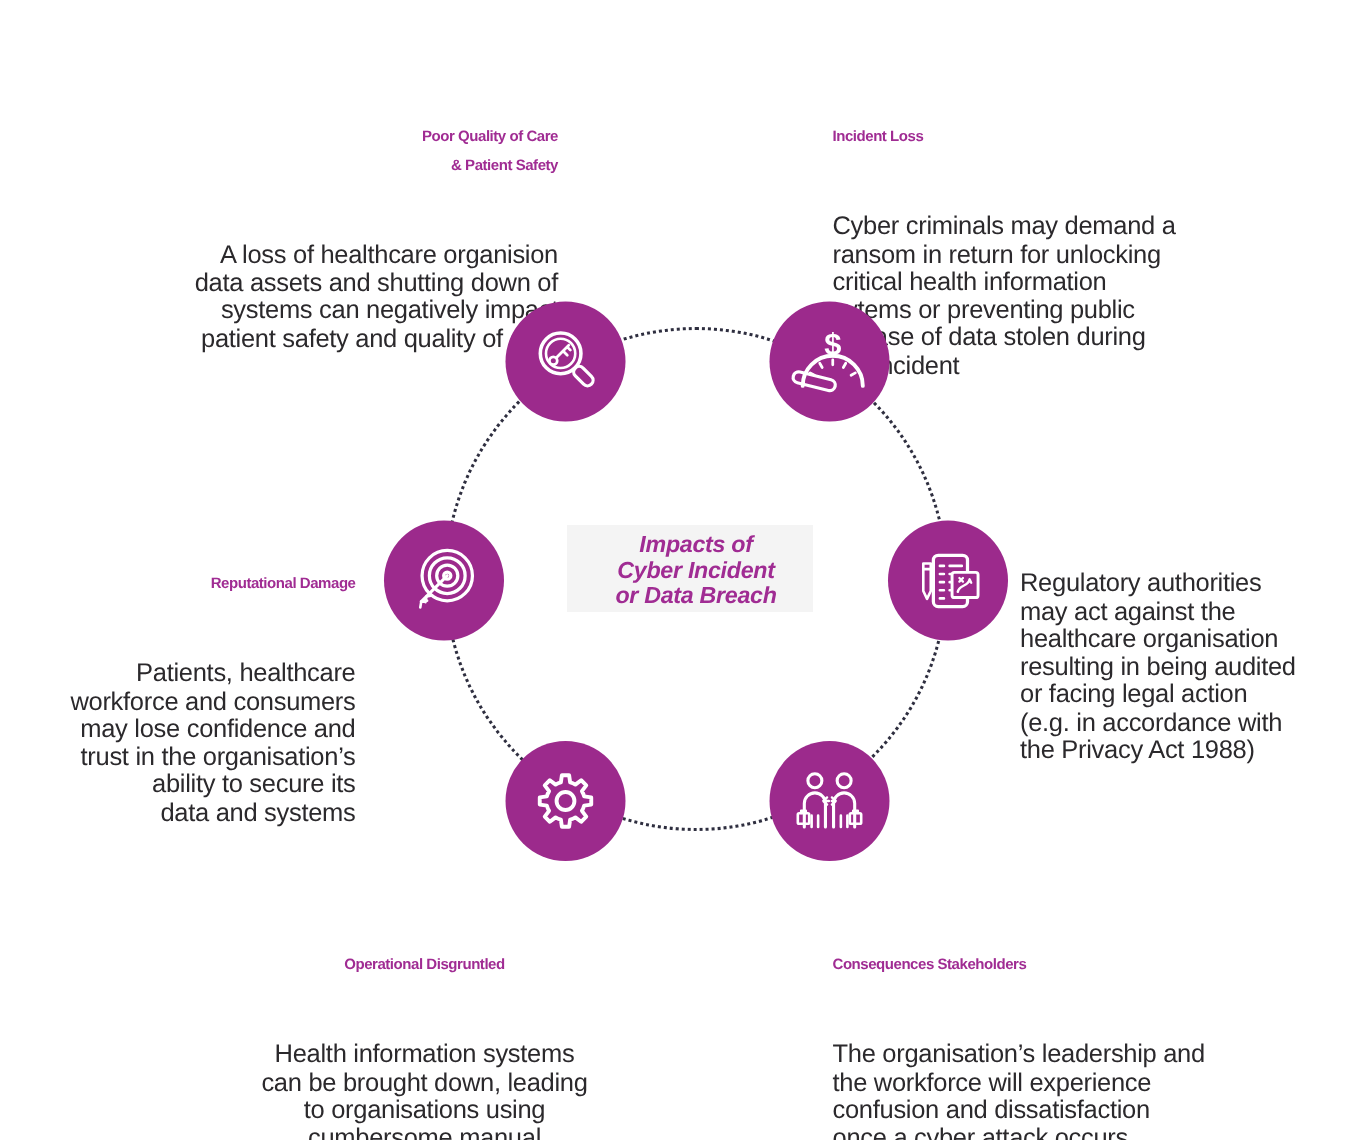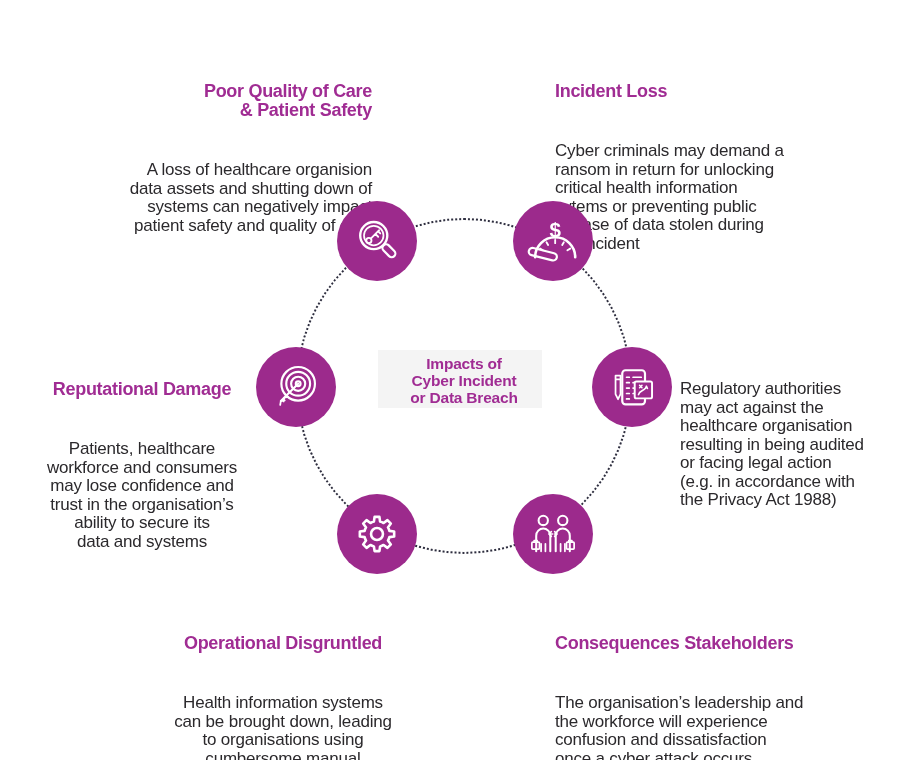--- a/index.html
+++ b/index.html
@@ -12,40 +12,40 @@
     font-family:"Liberation Sans",sans-serif;
   }
   .canvas{position:absolute;left:0;top:0;width:900px;height:760px;}
   .ring{
     position:absolute;left:296px;top:218px;width:336px;height:336px;border-radius:50%;
     border:2.5px dotted var(--dot);z-index:0;
   }
   .center-band{position:absolute;left:378px;top:350px;width:164px;height:58px;background:var(--band);z-index:1;}
   .center-title{
     position:absolute;left:356px;top:355px;width:216px;text-align:center;z-index:2;
-    color:var(--heading);font-weight:bold;font-size:15.5px;line-height:17px;white-space:pre;letter-spacing:-0.2px;
+    color:var(--heading);font-weight:bold;font-size:15.5px;line-height:17px;white-space:pre;letter-spacing:-0.2px;font-style:italic;
   }
   .bubble{
     position:absolute;width:80px;height:80px;border-radius:50%;background:var(--accent);
     display:flex;align-items:center;justify-content:center;z-index:3;
   }
   .bub-tl{left:337px;top:201px}.bub-tr{left:513px;top:201px}
   .bub-l{left:256px;top:347px}.bub-r{left:592px;top:347px}
   .bub-bl{left:337px;top:494px}.bub-br{left:513px;top:494px}
   .tblock{position:absolute;white-space:pre;z-index:2;}
   .tblock .hd{
-    color:var(--heading);font-weight:bold;font-size:18px;line-height:19px;
+    color:var(--heading);font-weight:bold;font-size:10px;line-height:19px;
     margin:0 0 5px 0;letter-spacing:-0.3px;
   }
   .tblock .bd{
     color:var(--body);font-size:17px;line-height:18.5px;margin:0;letter-spacing:-0.2px;
   }
   .pos-tl{right:528px;top:46px;text-align:right;}
   .pos-tr{left:555px;top:46px;text-align:left;}
-  .pos-l{right:663px;top:344px;text-align:center;}
+  .pos-l{right:663px;top:344px;text-align:right;}
   .pos-r{left:680px;top:344px;text-align:left;}
   .pos-bl{left:158px;top:598px;width:250px;text-align:center;}
   .pos-br{left:555px;top:598px;text-align:left;}
   svg{display:block;}
 </style>
 </head>
 <body>
 
 <div class="canvas">
 

